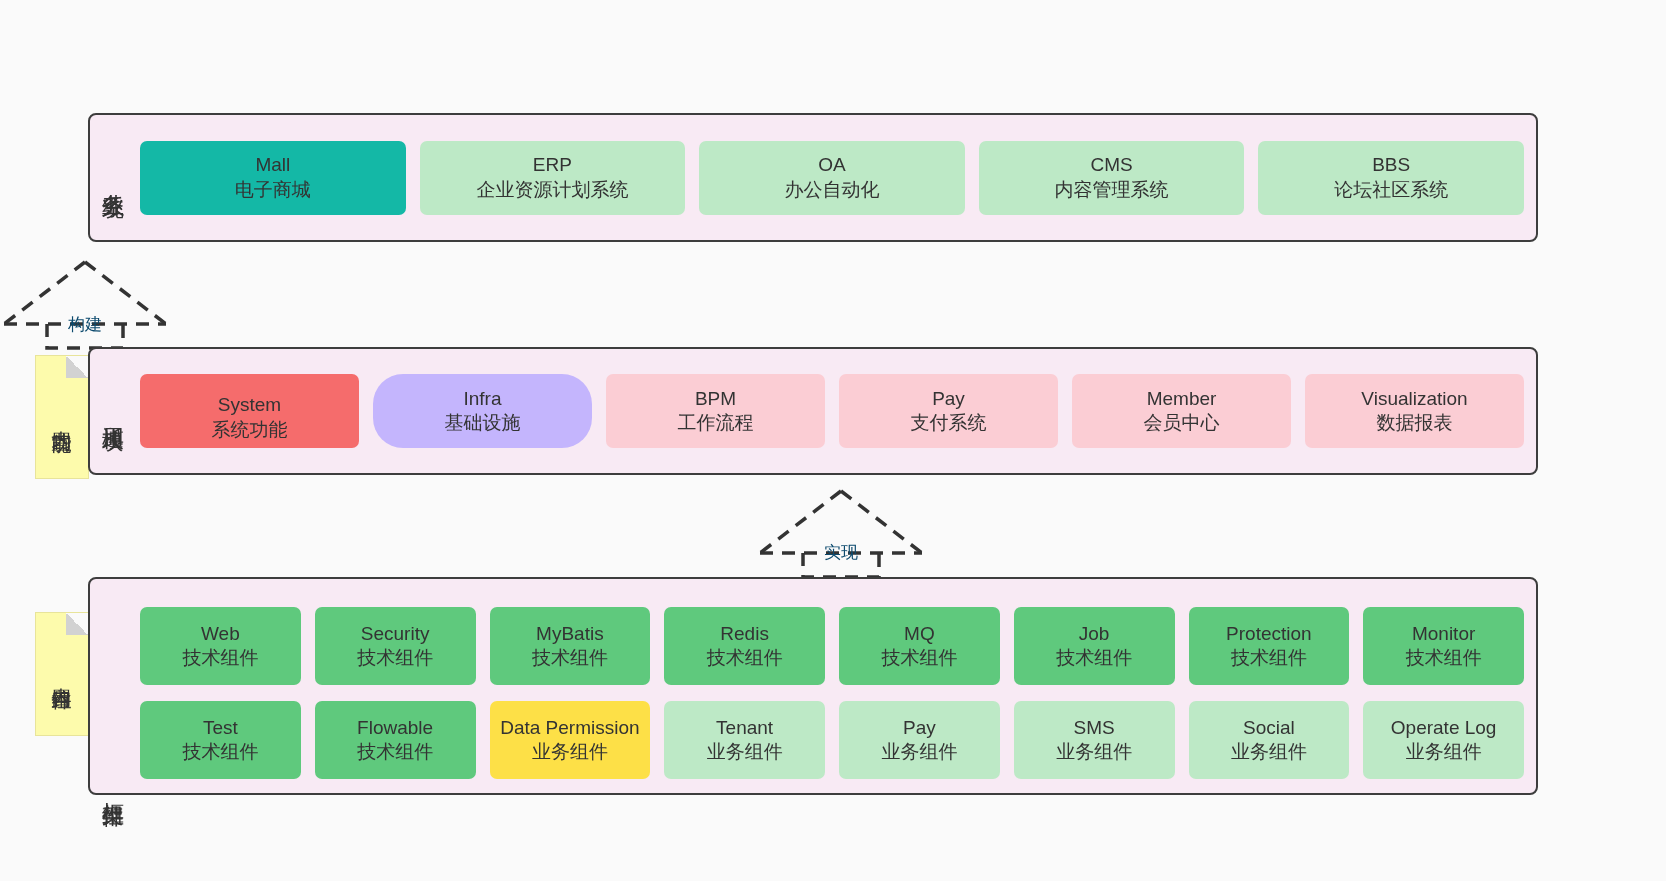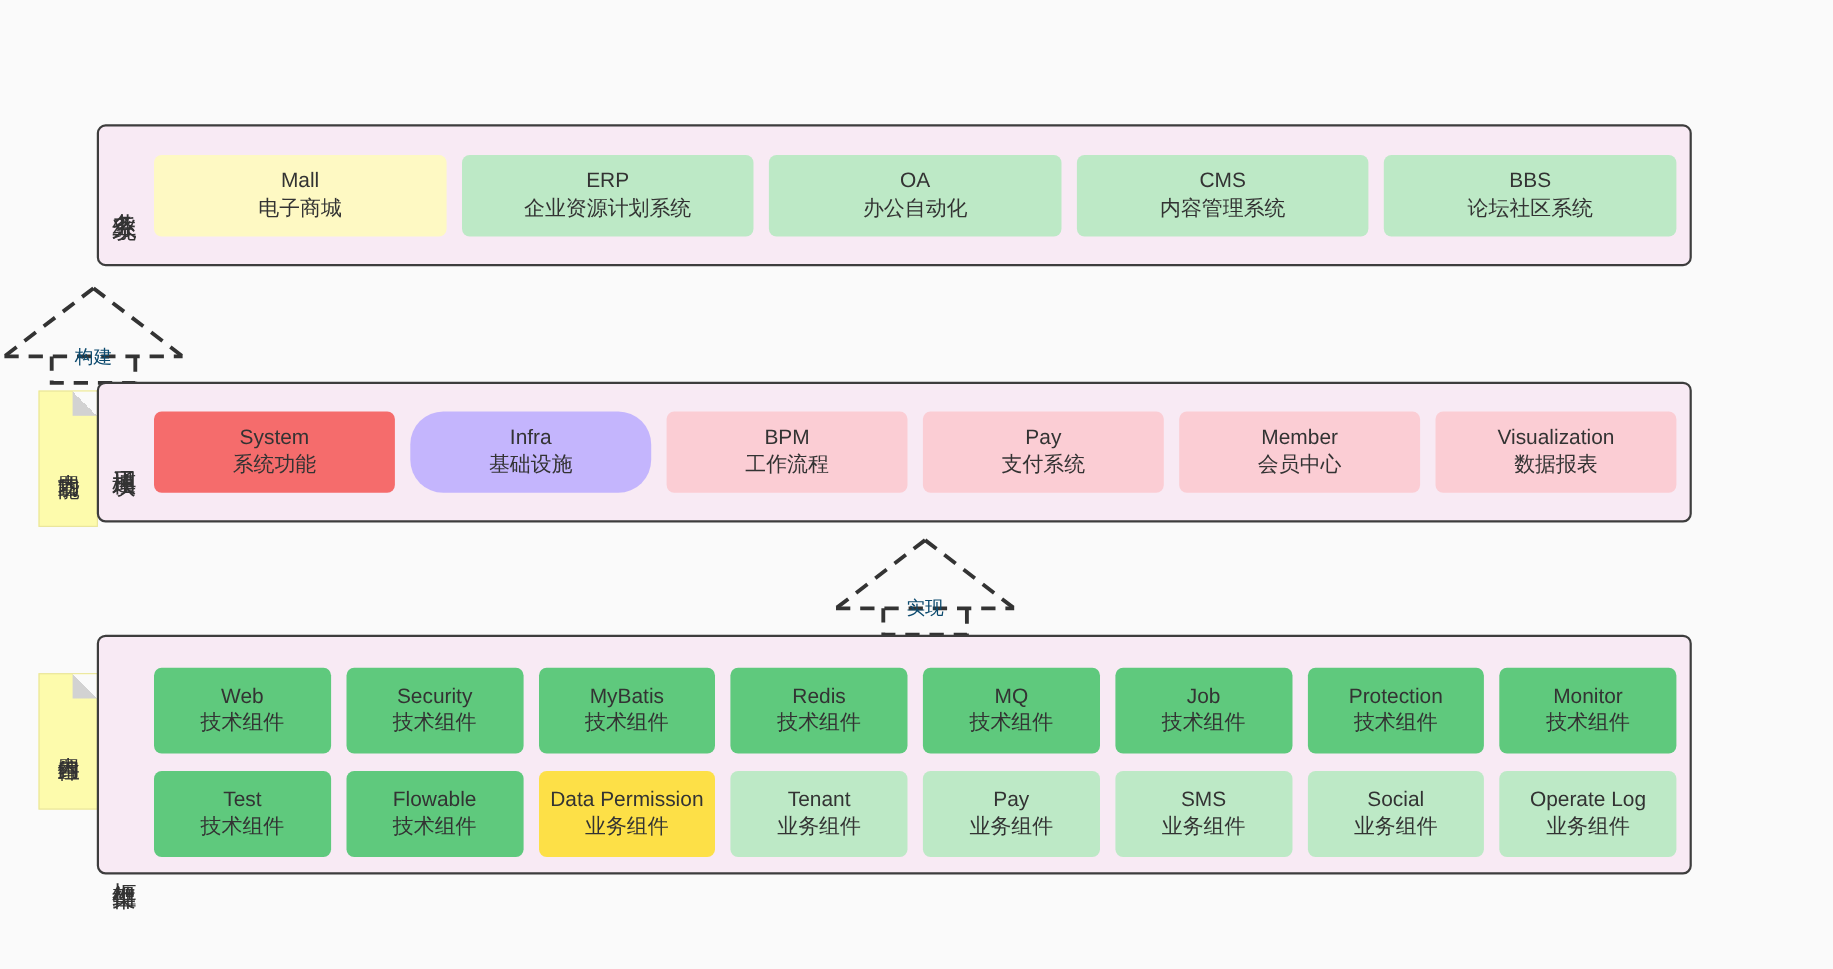--- a/index.html
+++ b/index.html
@@ -123,21 +123,21 @@
 </style>
 </head>
 <body>
 
 <div id="stage">
 
   <div class="layer" id="layer-business">
     <div class="layer-title">业务系统</div>
     <div class="layer-body">
       <div class="row" id="business-row">
-          <div class="card" style="background: #fef9c3;">
+          <div class="card" style="background: #14b8a6;">
             <span class="en">Mall</span>
             <span class="cn">电子商城</span>
           </div>
           <div class="card" style="background: rgb(189, 233, 198);">
             <span class="en">ERP</span>
             <span class="cn">企业资源计划系统</span>
           </div>
           <div class="card" style="background: rgb(189, 233, 198);">
             <span class="en">OA</span>
             <span class="cn">办公自动化</span>
@@ -164,21 +164,21 @@
     <span class="arrow-label" style="top:55px;">构建</span>
   </div>
 
   <div class="note" id="note-modules">
     <span>内置功能</span>
   </div>
   <div class="layer" id="layer-modules">
     <div class="layer-title">通用模块</div>
     <div class="layer-body">
       <div class="row" id="modules-row">
-          <div class="card" style="background: rgb(245, 108, 108);">
+          <div class="card" style="background: rgb(245, 108, 108); justify-content: flex-end;">
             <span class="en">System</span>
             <span class="cn">系统功能</span>
           </div>
           <div class="card" style="background: #c4b5fd; border-radius: 30px;">
             <span class="en">Infra</span>
             <span class="cn">基础设施</span>
           </div>
           <div class="card" style="background: rgb(251, 205, 212);">
             <span class="en">BPM</span>
             <span class="cn">工作流程</span>

